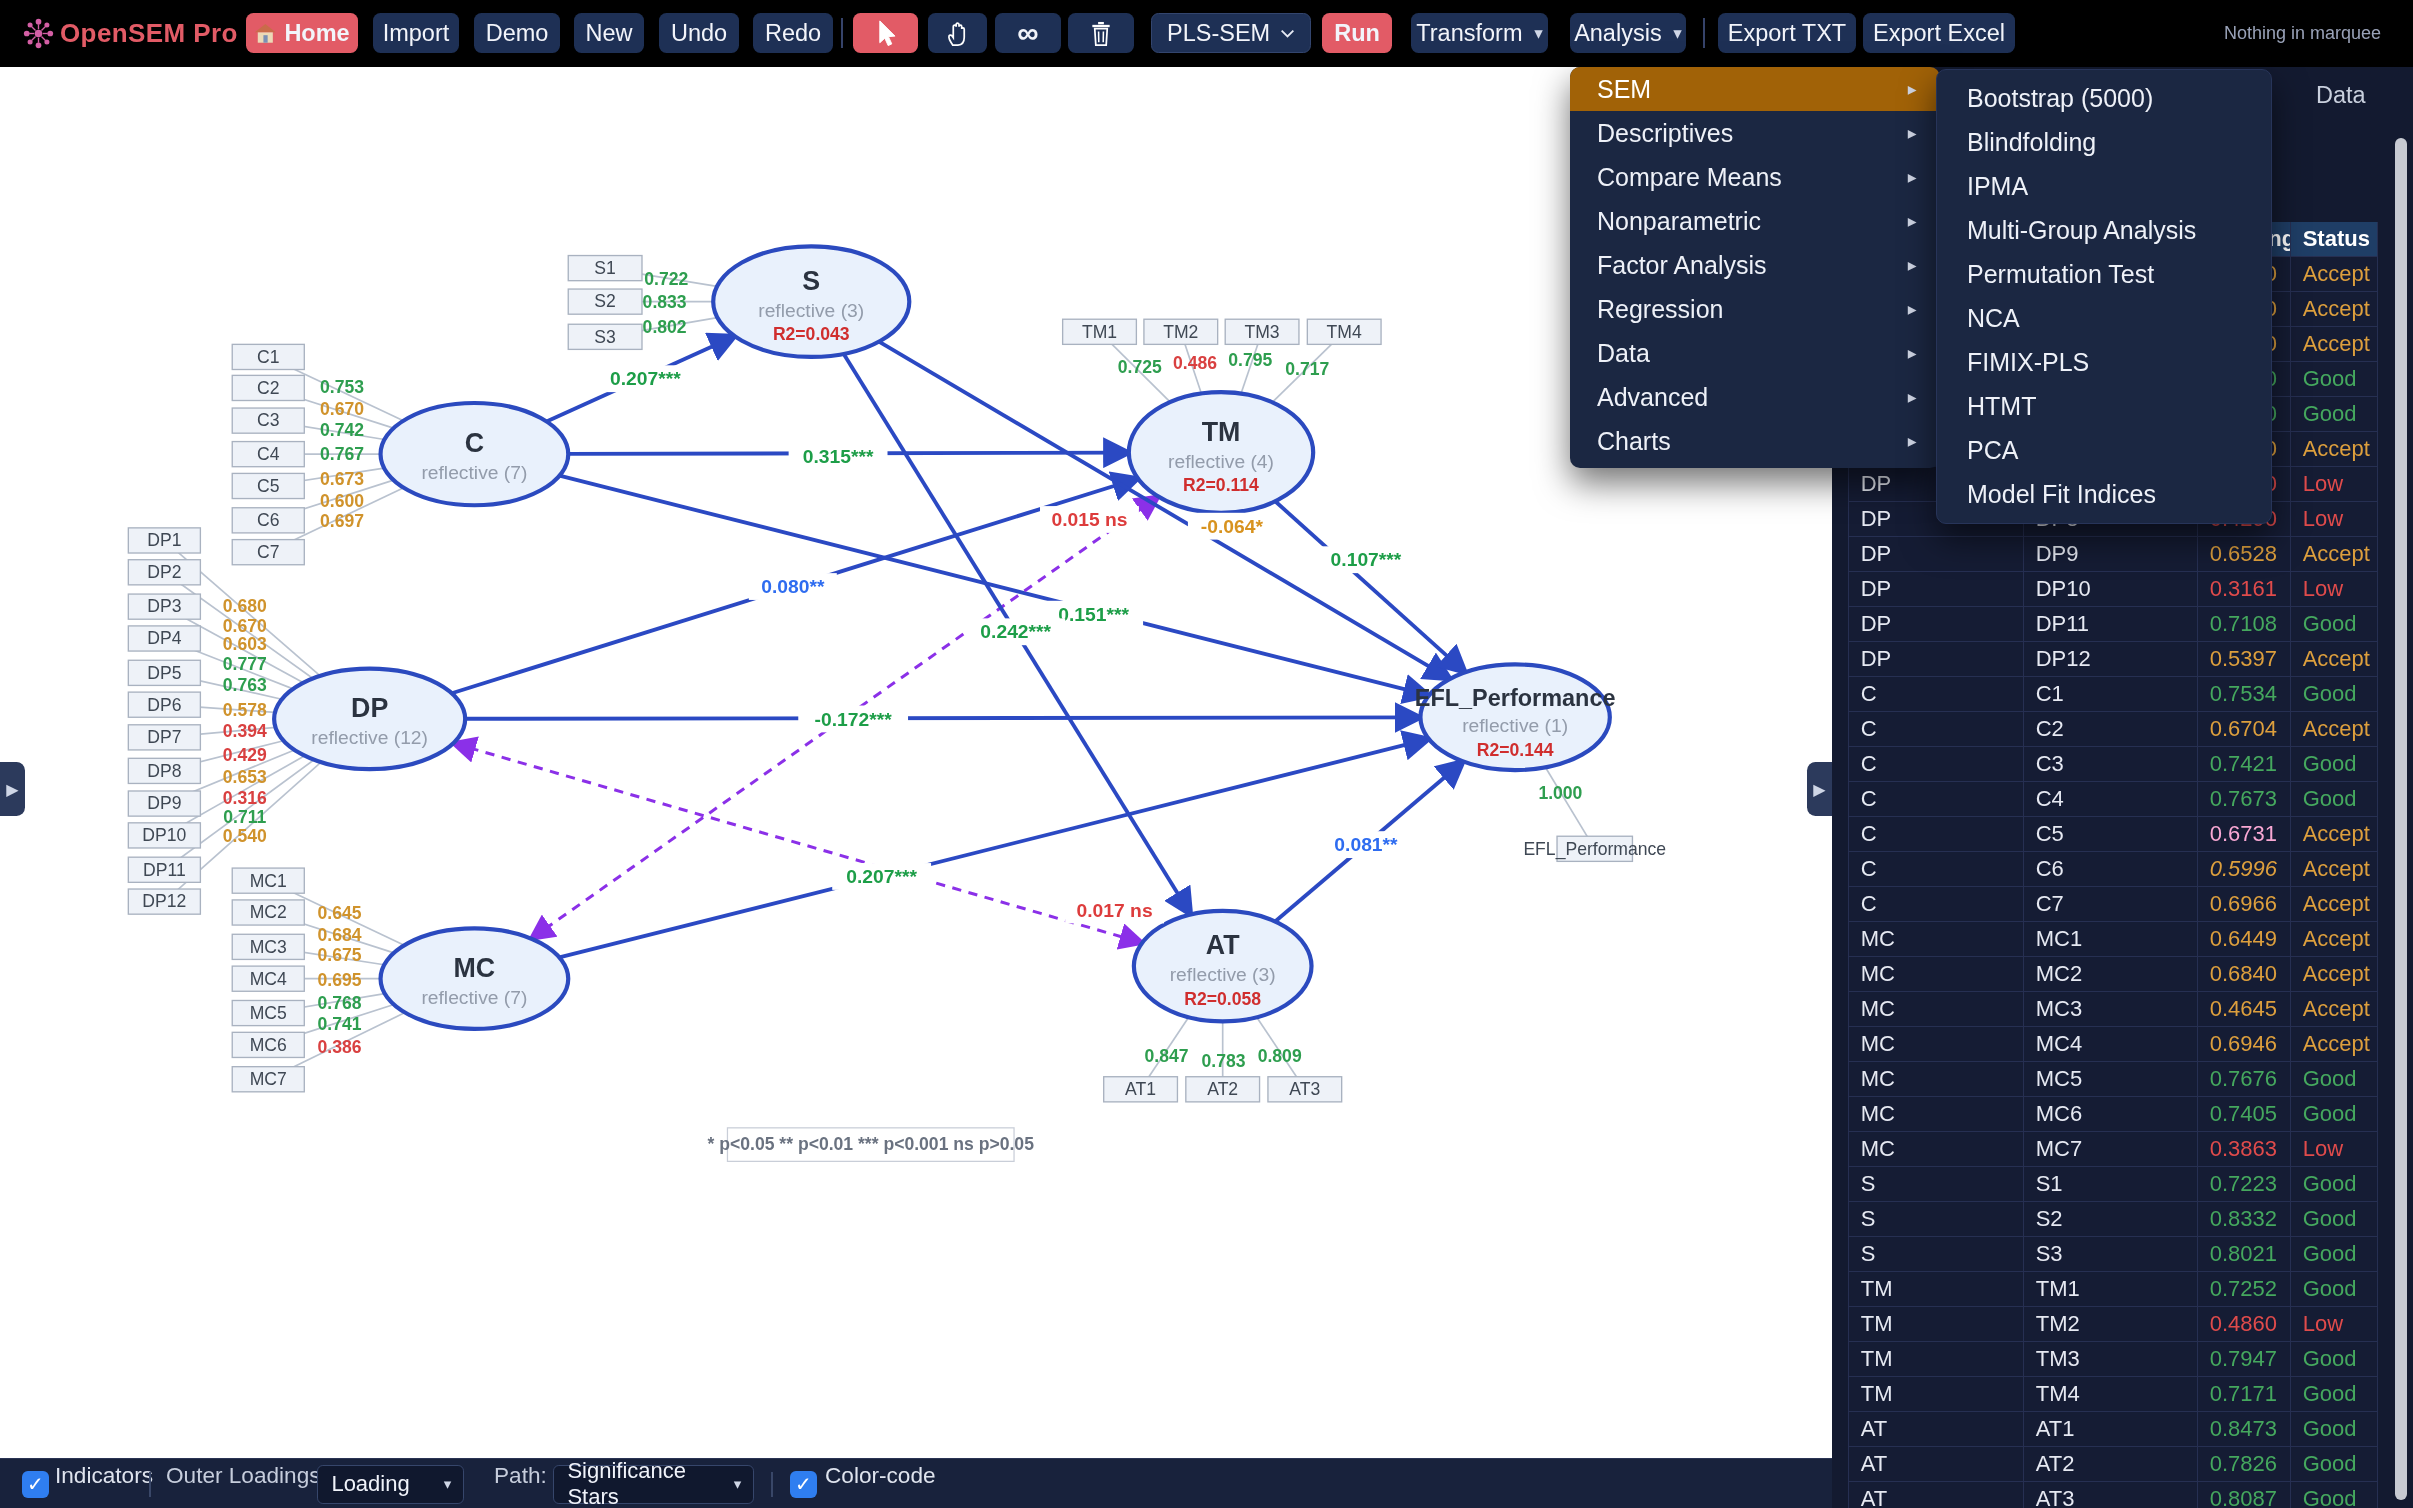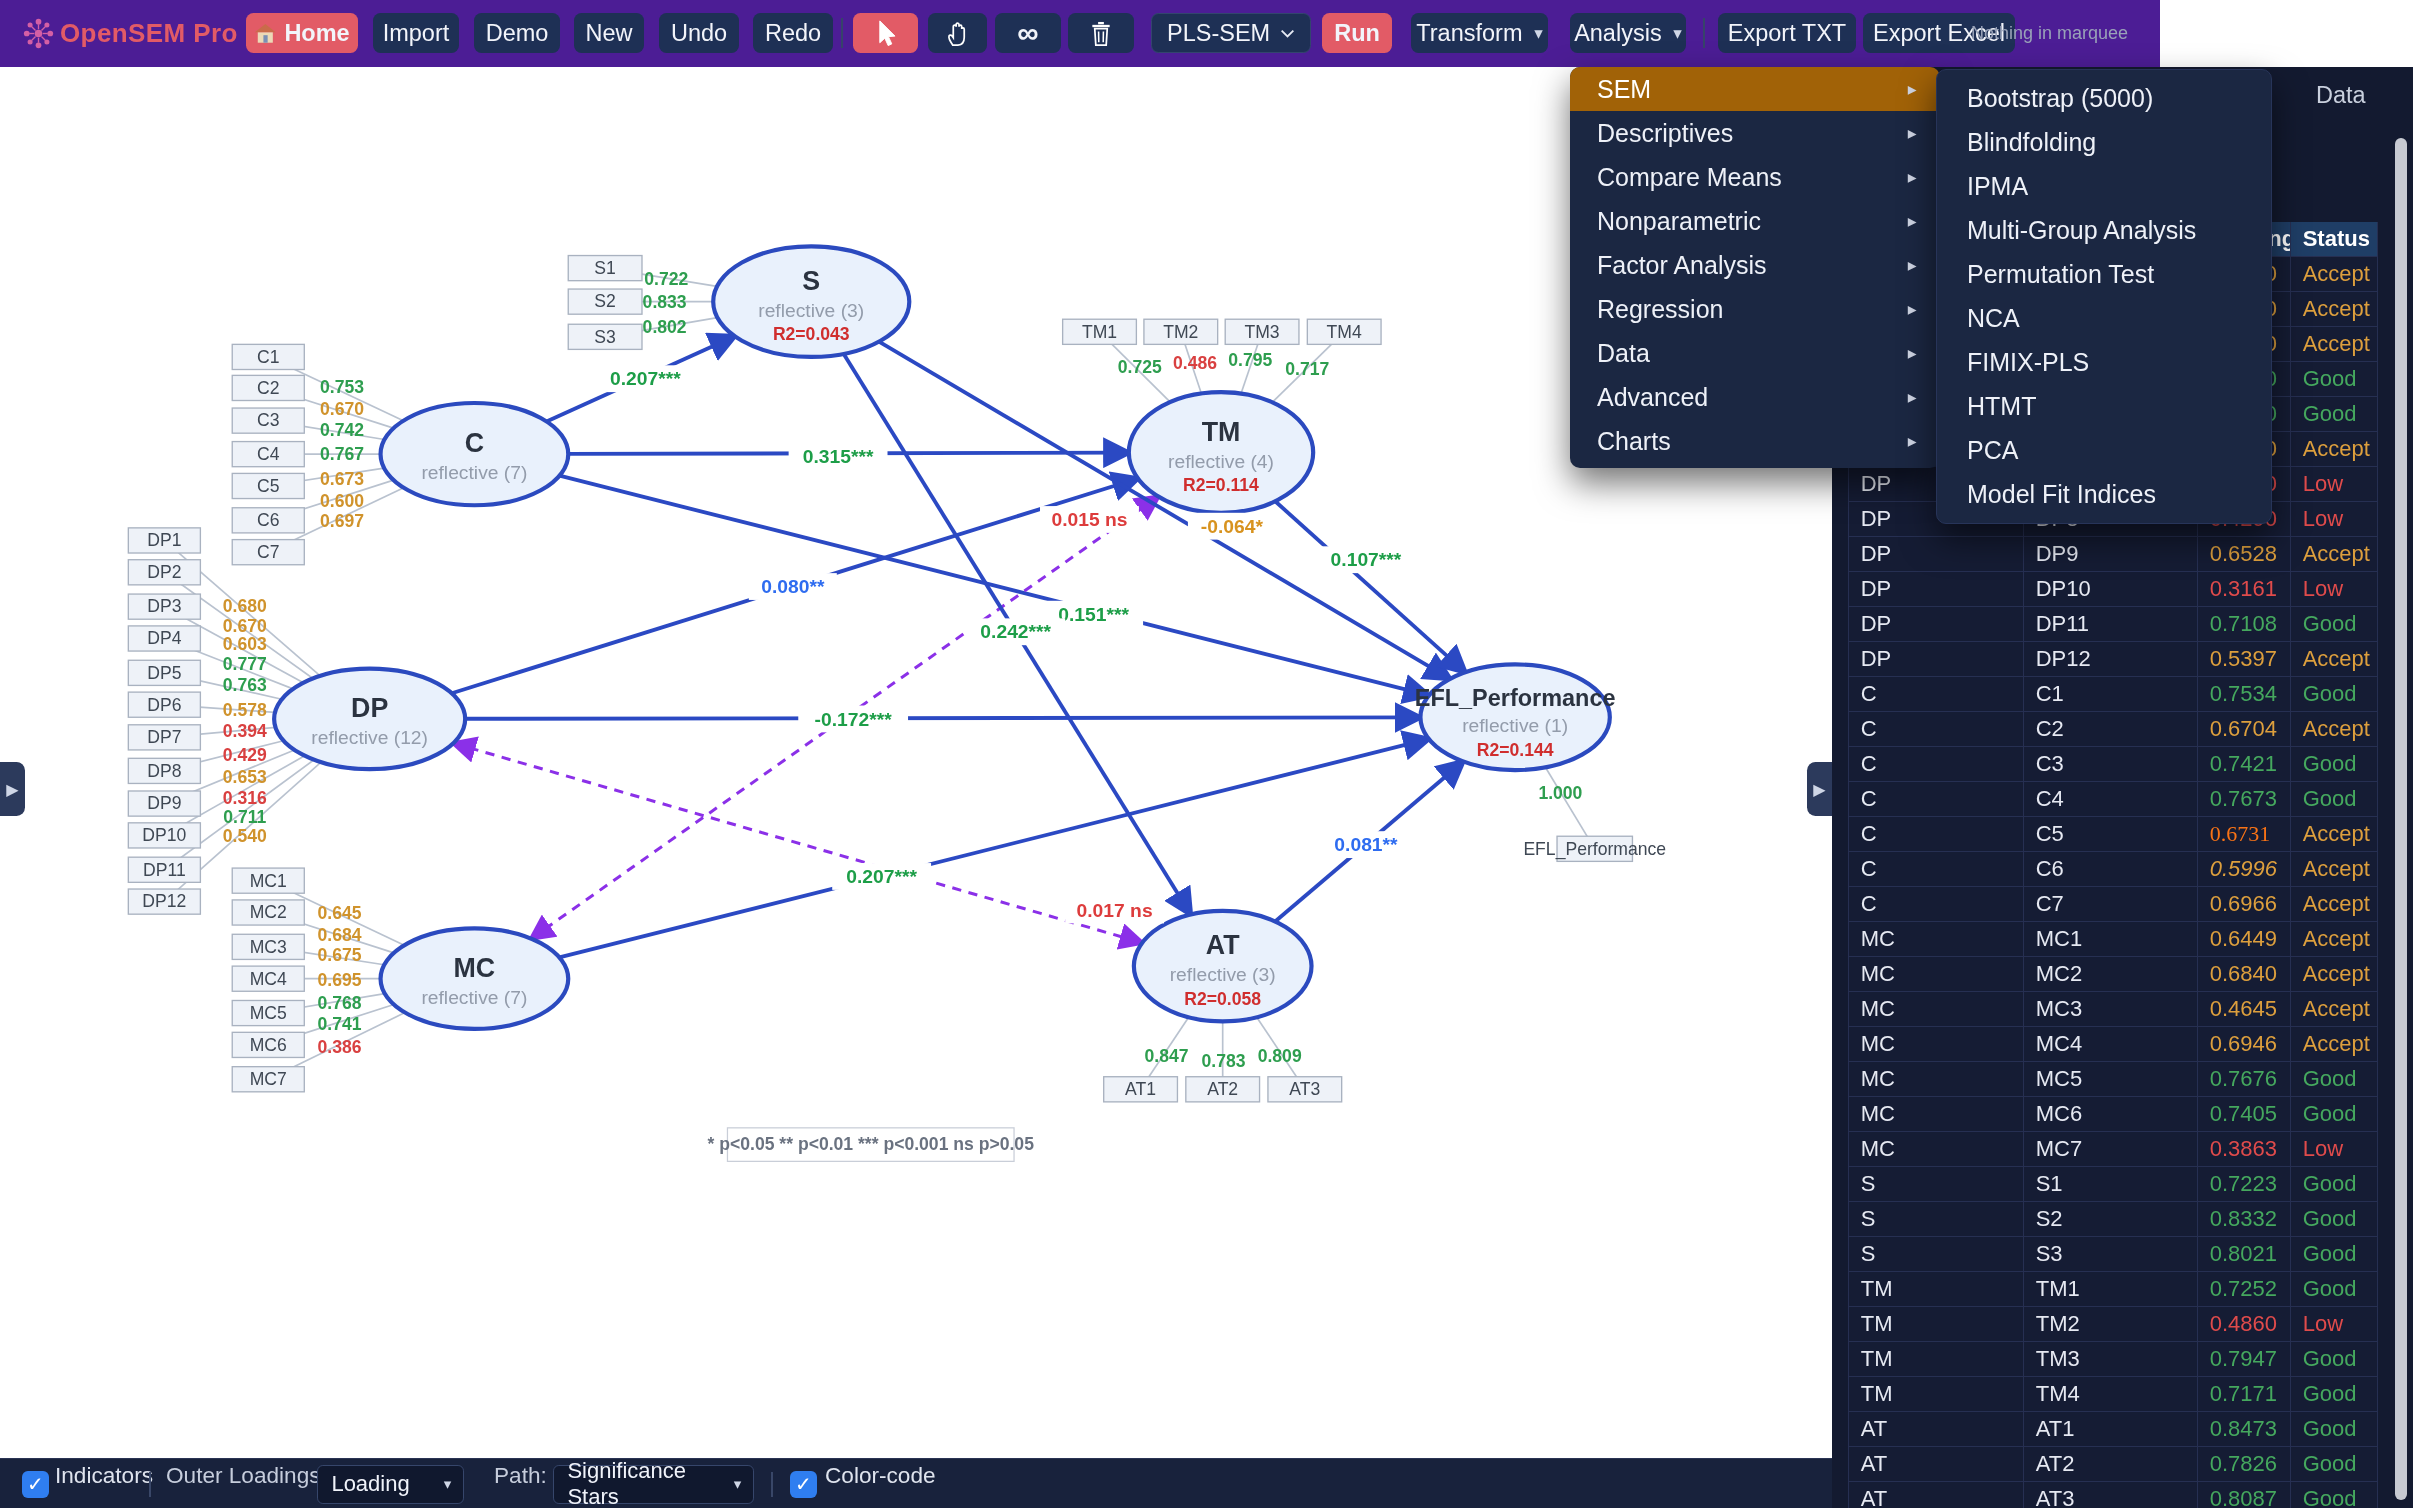--- a/index.html
+++ b/index.html
@@ -1,20 +1,20 @@
 <!DOCTYPE html>
 <html style="font-size:13.4px"><head>
 <meta charset="utf-8">
 <style>
   html,body{margin:0;padding:0;}
   body{width:2413px;height:1508px;overflow:hidden;background:#ffffff;
        font-family:"Liberation Sans",sans-serif;position:relative;}
 
   
-  .topbar{position:absolute;left:0;top:0;width:2160px;height:67px;background:#4c1d95;z-index:90;}
+  .topbar{position:absolute;left:0;top:0;width:2413px;height:67px;background:#000000;z-index:90;}
   .brand{position:absolute;left:60px;top:0;height:67px;display:flex;align-items:center;
          color:#e25b66;font-size:26px;font-weight:bold;letter-spacing:0.4px;}
   .logo{position:absolute;left:20px;top:15px;width:37px;height:37px;}
   .tbtn{position:absolute;top:13.4px;height:40px;border-radius:7.5px;background:#1e3055;color:#f2f4fa;
         font-size:23.5px;display:flex;align-items:center;justify-content:center;cursor:pointer;box-sizing:border-box;}
   .tbtn.red{background:#e25b66;font-weight:bold;}
   .tsep{position:absolute;top:18.4px;width:1.7px;height:30px;background:#36436a;}
   .status-right{position:absolute;right:32px;top:0;height:67px;display:flex;align-items:center;
                 color:#99a2b8;font-size:18px;}
   .chev{margin-left:11.7px;font-size:17px;color:#cfd6e6;}
@@ -492,21 +492,21 @@
       </div>
       <div class="trow">
         <div class="cell-w">C</div>
         <div class="cell-w">C4</div>
         <div style="color: rgb(69, 168, 94);">0.7673</div>
         <div style="color: rgb(69, 168, 94);">Good</div>
       </div>
       <div class="trow">
         <div class="cell-w">C</div>
         <div class="cell-w">C5</div>
-        <div style="color: #f97316; font-family: Liberation Serif, serif;">0.6731</div>
+        <div style="color: #f9a8d4;">0.6731</div>
         <div style="color: rgb(221, 159, 61);">Accept</div>
       </div>
       <div class="trow">
         <div class="cell-w">C</div>
         <div class="cell-w">C6</div>
         <div style="color: rgb(221, 159, 61); font-style: italic;">0.5996</div>
         <div style="color: rgb(221, 159, 61);">Accept</div>
       </div>
       <div class="trow">
         <div class="cell-w">C</div>

